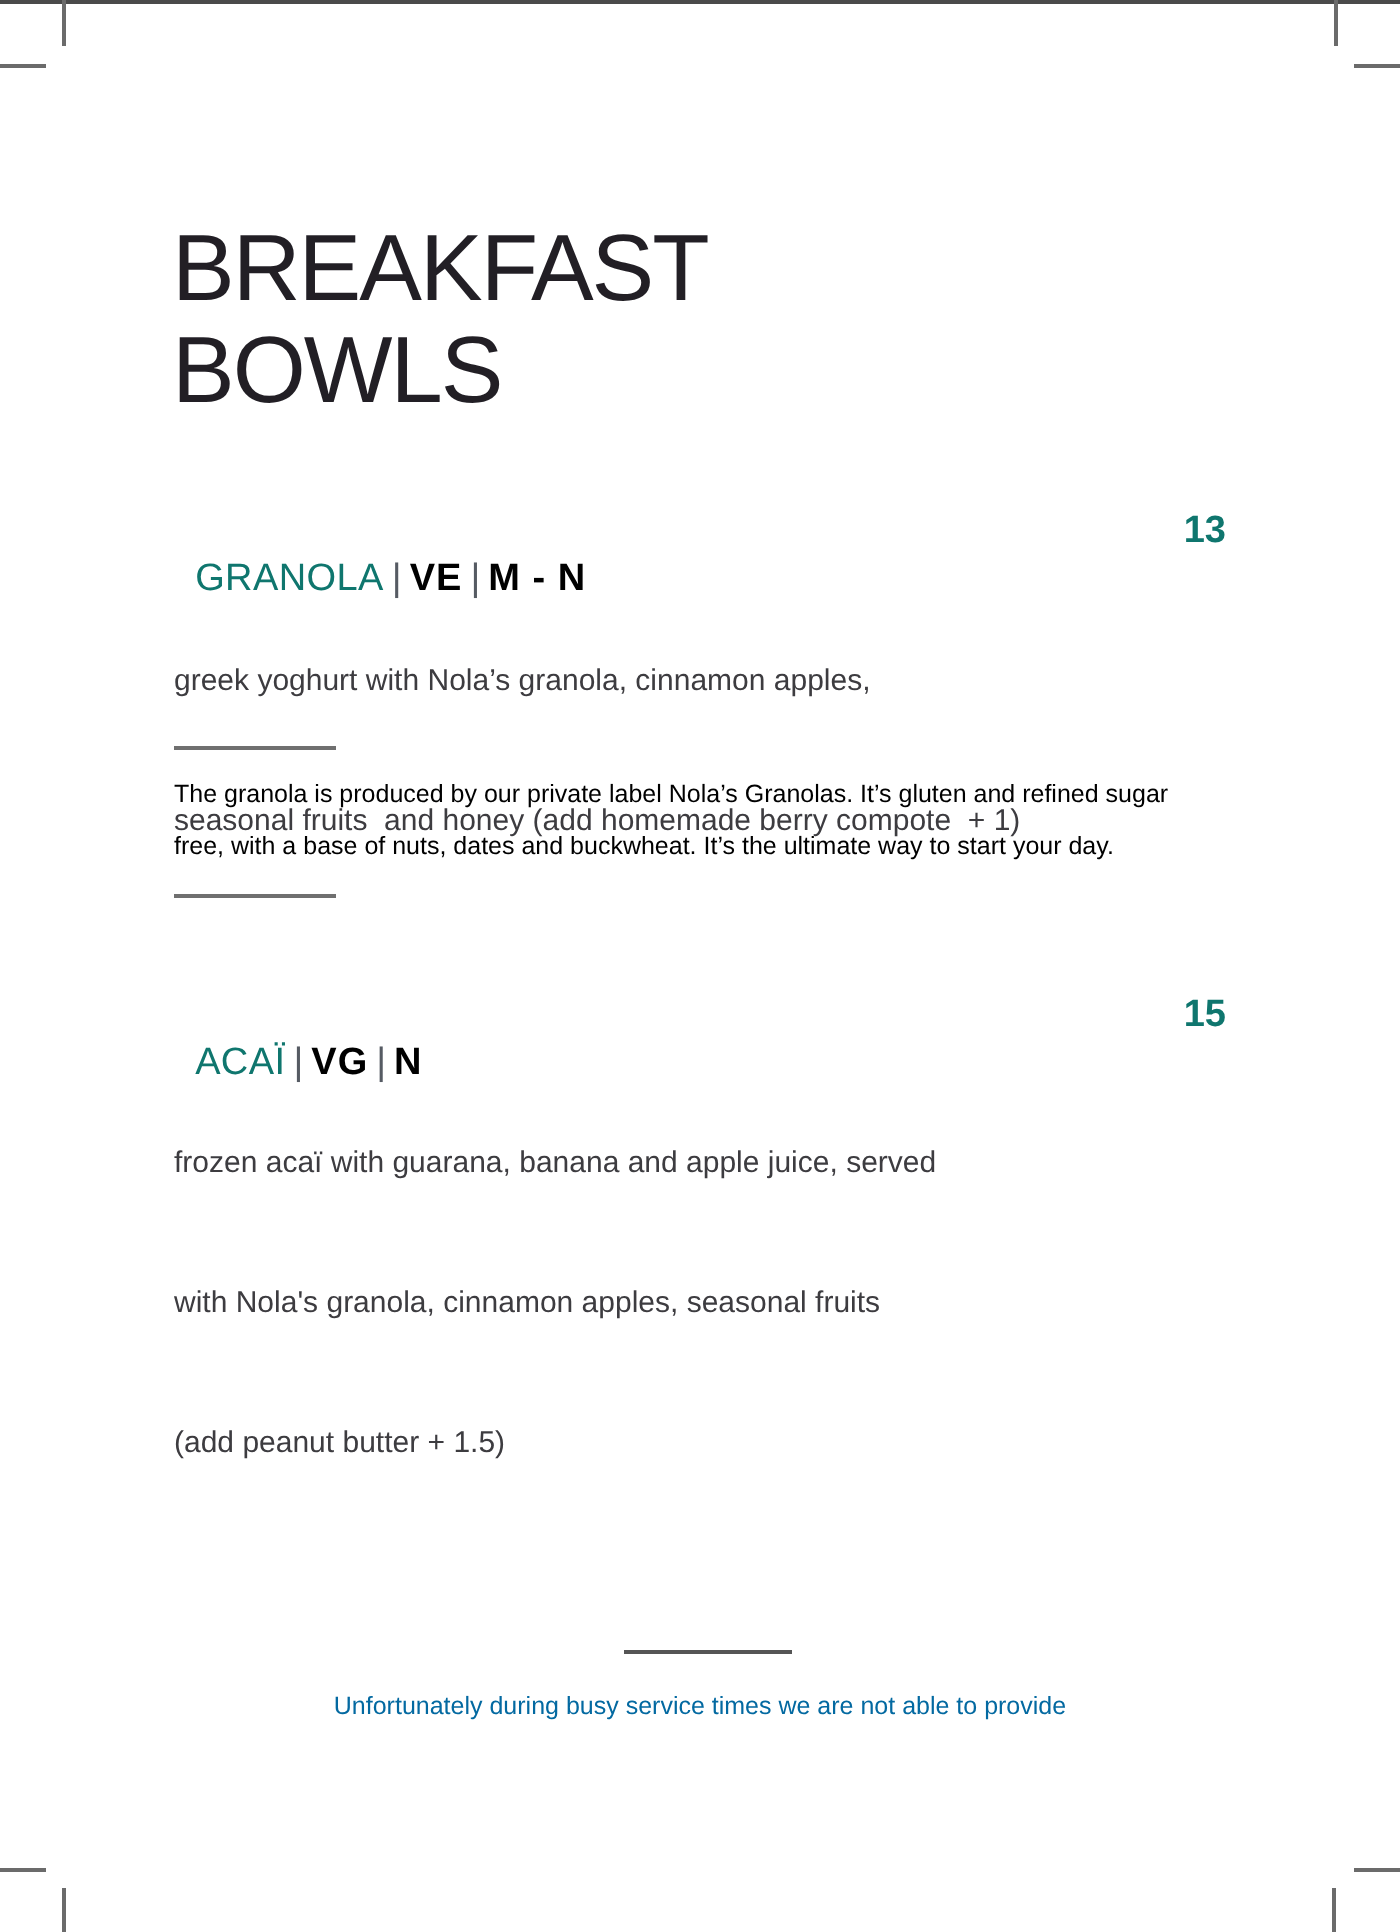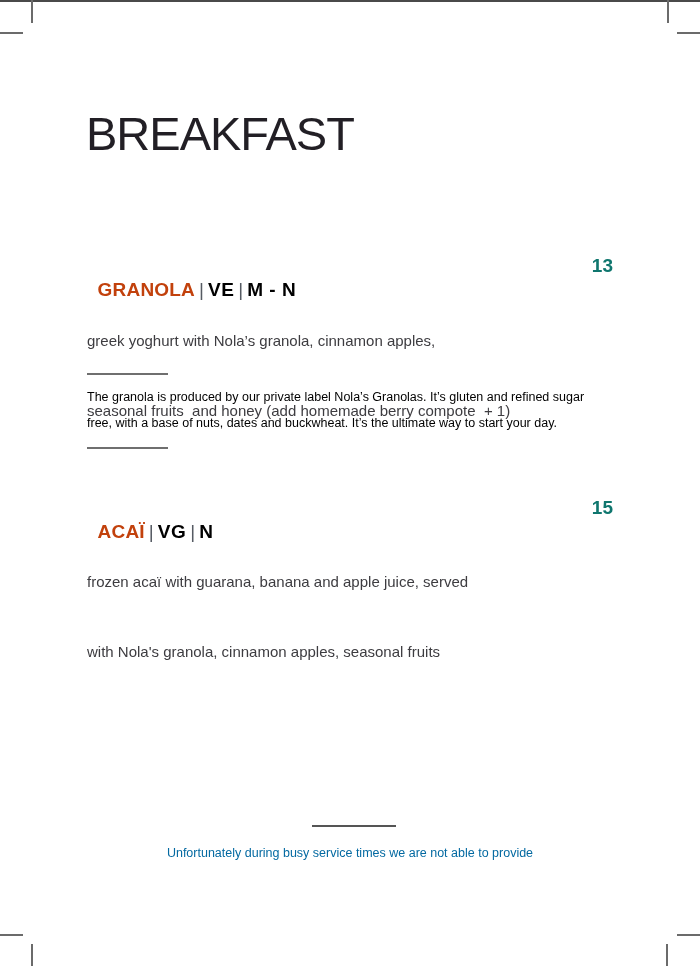--- a/index.html
+++ b/index.html
@@ -36,21 +36,21 @@
   }
 
   
   .item-header {
     left: 87px;
     width: 526px;
     font-size: 19px;
     line-height: 24px;
     white-space: pre;
   }
-  .item-name { font-weight: bold; color: #c2410c; letter-spacing: 0.2px; }
+  .item-name { font-weight: normal; color: #0f766e; letter-spacing: 0.2px; }
   .tag-sep { color: #565b63; margin: 0 4px; font-weight: 400; }
   .tag { color: #000000; font-weight: 700; letter-spacing: 0.5px; }
   .price { position: absolute; right: 0; top: 0; font-weight: bold; color: #0f766e; }
 
   
   .desc { left: 87px; color: #3d3c40; font-size: 15px; line-height: 22px; }
   .desc .line { white-space: pre; margin-top: 48px; }
 
   
   .rule { background: #6f6f6f; height: 2px; }
@@ -72,20 +72,21 @@
 <div class="abs crop cm-tl-h"></div>
 <div class="abs crop cm-tr-v"></div>
 <div class="abs crop cm-tr-h"></div>
 <div class="abs crop cm-bl-h"></div>
 <div class="abs crop cm-bl-v"></div>
 <div class="abs crop cm-br-h"></div>
 <div class="abs crop cm-br-v"></div>
 
 <h1 class="abs title">
   <span class="title-line">BREAKFAST</span><br>
+  <span class="title-line">BOWLS</span>
 </h1>
 
 <div class="abs item-header" style="top:254px">
   <span class="item-name">GRANOLA</span><span class="tag-sep">|</span><span class="tag">VE</span><span class="tag-sep">|</span><span class="tag">M - N</span>
   <span class="price">13</span>
 </div>
 <div class="abs desc" style="top:282px">
   <div class="line">greek yoghurt with Nola’s granola, cinnamon apples,</div>
   <div class="line">seasonal fruits  and honey (add homemade berry compote  + 1)</div>
 </div>
@@ -97,18 +98,19 @@
 </div>
 <div class="abs rule rule-note" style="top:447px"></div>
 
 <div class="abs item-header" style="top:496px">
   <span class="item-name">ACAÏ</span><span class="tag-sep">|</span><span class="tag">VG</span><span class="tag-sep">|</span><span class="tag">N</span>
   <span class="price">15</span>
 </div>
 <div class="abs desc" style="top:523px">
   <div class="line">frozen acaï with guarana, banana and apple juice, served</div>
   <div class="line">with Nola's granola, cinnamon apples, seasonal fruits</div>
+  <div class="line">(add peanut butter + 1.5)</div>
 </div>
 
 <div class="abs footer-rule"></div>
 <div class="abs footer">
   <div class="line">Unfortunately during busy service times we are not able to provide</div>
 </div>
 
 </body></html>

